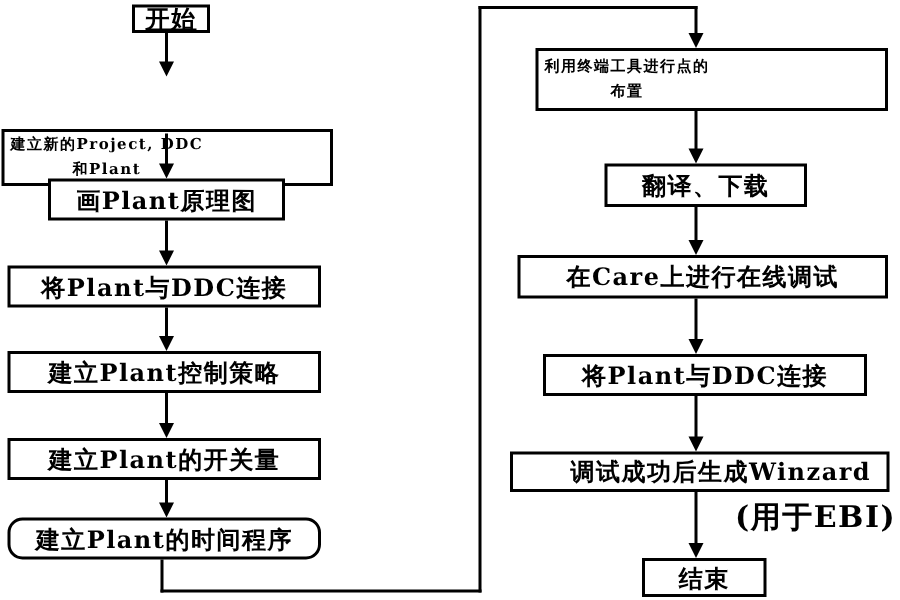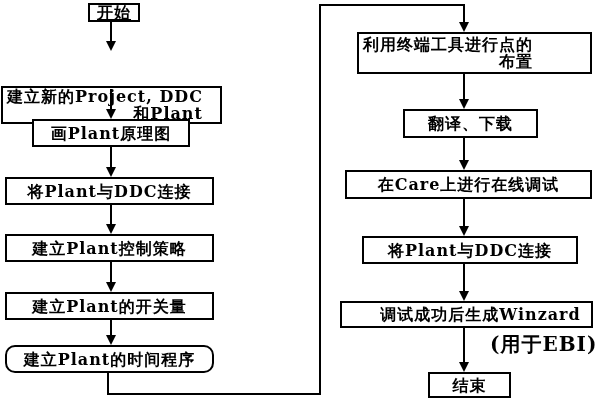--- a/index.html
+++ b/index.html
@@ -8,22 +8,22 @@
     font-family:"DejaVu Serif","Liberation Serif",serif;
     color:#000;overflow:hidden;
   }
   .box{
     position:absolute;box-sizing:border-box;border:2px solid #000;background:#fff;
     display:flex;align-items:center;justify-content:center;text-align:center;
     font-weight:bold;font-size:16px;letter-spacing:1px;line-height:19px;
     white-space:pre-line;
   }
   .two-line{
-    justify-content:flex-start;text-align:right;padding:0 4px;
-    font-size:16px;line-height:17px;
+    justify-content:flex-start;text-align:center;padding:0 4px;
+    font-size:10px;line-height:17px;
   }
   .plain-label{
     position:absolute;font-weight:bold;font-size:20px;letter-spacing:1px;
     white-space:nowrap;
   }
   .vline,.hline{position:absolute;background:#000;}
   .vline{width:2px;}
   .hline{height:2px;}
   .arrowhead{
     position:absolute;width:0;height:0;

